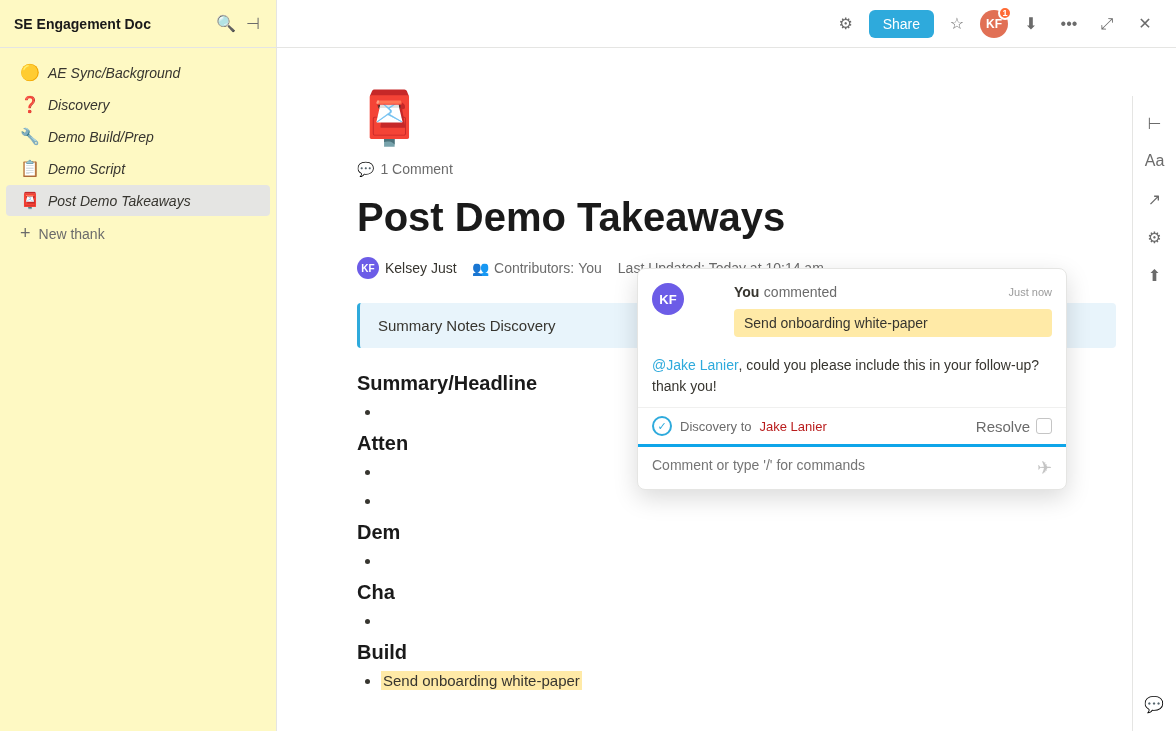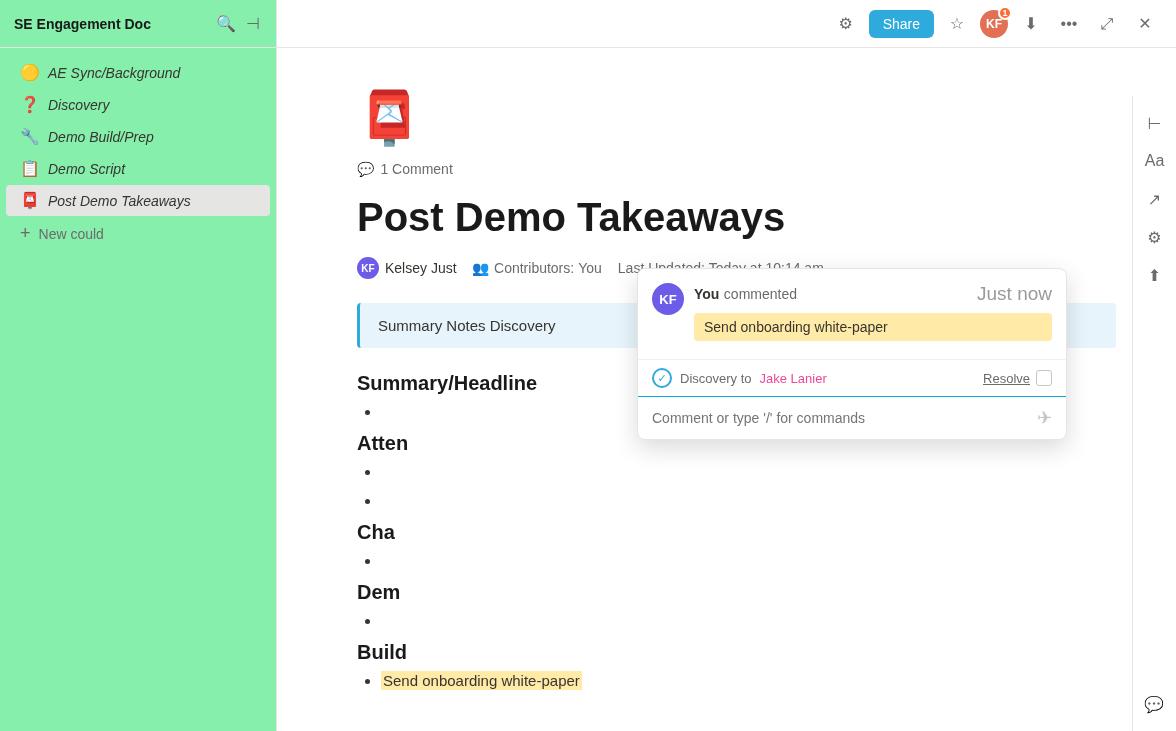--- a/index.html
+++ b/index.html
@@ -2,21 +2,21 @@
 <html><head>
   <meta charset="utf-8">
   <style>
     * { box-sizing: border-box; margin: 0; padding: 0; }
     body { font-family: -apple-system, BlinkMacSystemFont, 'Segoe UI', sans-serif; display: flex; height: 731px; overflow: hidden; background: #fff; }
 
     
     .sidebar {
       width: 277px;
       min-width: 277px;
-      background: #86efac;
+      background: #fef9c3;
       border-right: 1px solid #e5e5e3;
       display: flex;
       flex-direction: column;
       height: 100%;
     }
     .sidebar-header {
       display: flex;
       align-items: center;
       justify-content: space-between;
       padding: 12px 14px;
@@ -280,30 +280,30 @@
       border-radius: 50%;
       background: #6c5ce7;
       display: flex;
       align-items: center;
       justify-content: center;
       font-size: 13px;
       color: #fff;
       font-weight: 600;
       flex-shrink: 0;
     }
-    .comment-body { flex: 1; }
+    .comment-body { flex: 1; margin-left: 40px; }
     .comment-meta {
       display: flex;
       justify-content: space-between;
       align-items: center;
       margin-bottom: 8px;
     }
     .comment-author { font-weight: 600; font-size: 14px; color: #37352f; }
     .comment-action { font-weight: 400; font-size: 14px; color: #6b6b6b; }
-    .comment-time { font-size: 19px; color: #9b9b9b; }
+    .comment-time { font-size: 11px; color: #9b9b9b; }
     .comment-highlight {
       background: #ffeaa7;
       padding: 6px 10px;
       border-radius: 4px;
       font-size: 14px;
       color: #37352f;
       margin-bottom: 10px;
     }
     .comment-text {
       font-size: 14px;
@@ -333,41 +333,40 @@
       width: 20px;
       height: 20px;
       border-radius: 50%;
       border: 2px solid #2eaadc;
       display: flex;
       align-items: center;
       justify-content: center;
       color: #2eaadc;
       font-size: 11px;
     }
-    .assigned-name { font-weight: 500; color: #ec4899; }
+    .assigned-name { font-weight: 500; color: #b91c1c; }
     .resolve-btn {
       display: flex;
       align-items: center;
       gap: 6px;
-      font-size: 13px;
-      color: #6b6b6b;
-      cursor: pointer;
-      text-decoration: underline;
+      font-size: 15px;
+      color: #6b6b6b;
+      cursor: pointer;
     }
     .resolve-checkbox {
       width: 16px;
       height: 16px;
       border: 1.5px solid #c5c5c5;
       border-radius: 3px;
     }
     .comment-input-area {
       display: flex;
-      align-items: center;
+      align-items: flex-start;
       padding: 10px 14px;
-      border-top: 1px solid #0ea5e9;
+      border-top: 3px solid #0ea5e9;
       gap: 8px;
     }
     .comment-input {
       flex: 1;
       border: none;
       outline: none;
       font-size: 14px;
       color: #9b9b9b;
       background: transparent;
     }
@@ -404,21 +403,21 @@
     <div class="nav-item">
       <span class="nav-item-icon">📋</span>
       <span class="nav-item-label">Demo Script</span>
     </div>
     <div class="nav-item active">
       <span class="nav-item-icon">📮</span>
       <span class="nav-item-label">Post Demo Takeaways</span>
     </div>
     <div class="nav-item-new">
       <span class="plus">+</span>
-      <span>New could</span>
+      <span>New thank</span>
     </div>
   </nav>
 </div>
 
 <div class="main">
 
   <div class="topbar">
     <div class="topbar-icon">⚙</div>
     <button class="btn-share">Share</button>
     <div class="topbar-icon">☆</div>
@@ -475,27 +474,27 @@
         <ul class="section-bullet">
           <li></li>
         </ul>
       </div>
       <div>
         <ul class="section-bullet">
           <li></li>
         </ul>
       </div>
       <div>
-        <div class="section-heading">Cha</div>
+        <div class="section-heading">Dem</div>
         <ul class="section-bullet">
           <li></li>
         </ul>
       </div>
       <div>
-        <div class="section-heading">Dem</div>
+        <div class="section-heading">Cha</div>
         <ul class="section-bullet">
           <li></li>
         </ul>
       </div>
       <div>
         <div class="section-heading">Build</div>
         <ul class="section-bullet">
           <li>
             <span class="highlighted-text">Send onboarding white-paper</span>
           </li>
@@ -520,20 +519,23 @@
           <div class="comment-meta">
             <div>
               <span class="comment-author">You</span>
               <span class="comment-action"> commented</span>
             </div>
             <span class="comment-time">Just now</span>
           </div>
           <div class="comment-highlight">Send onboarding white-paper</div>
         </div>
       </div>
+      <div class="comment-text">
+        <span class="mention">@Jake Lanier</span><span>, could you please include this in your follow-up? thank you!</span>
+      </div>
       <div class="comment-assigned">
         <div class="assigned-left">
           <div class="check-circle">✓</div>
           <span>Discovery to</span>
           <span class="assigned-name">Jake Lanier</span>
         </div>
         <div class="resolve-btn">
           <span>Resolve</span>
           <div class="resolve-checkbox"></div>
         </div>

